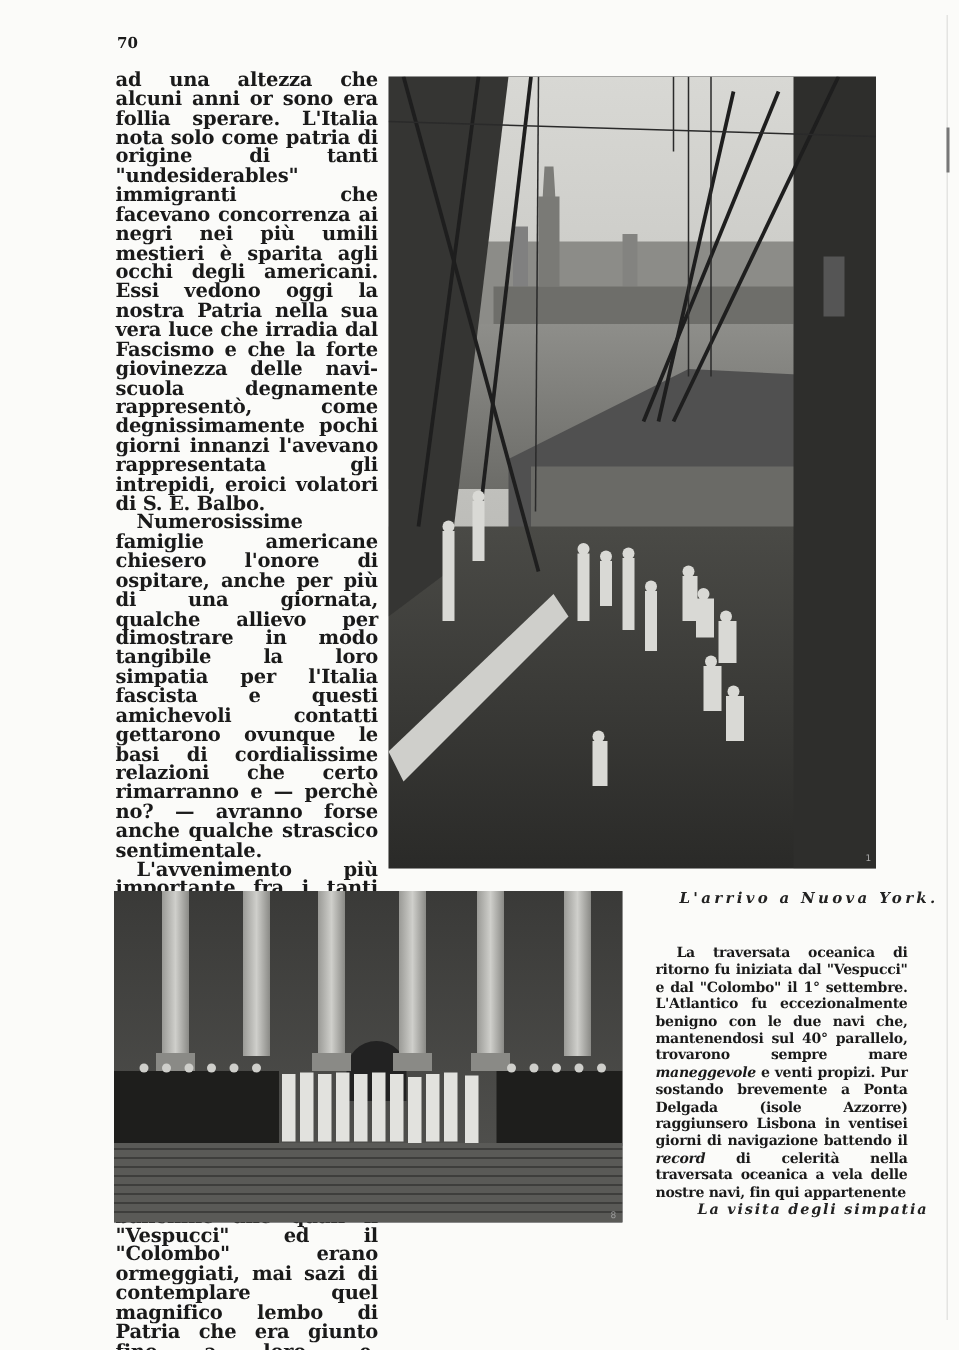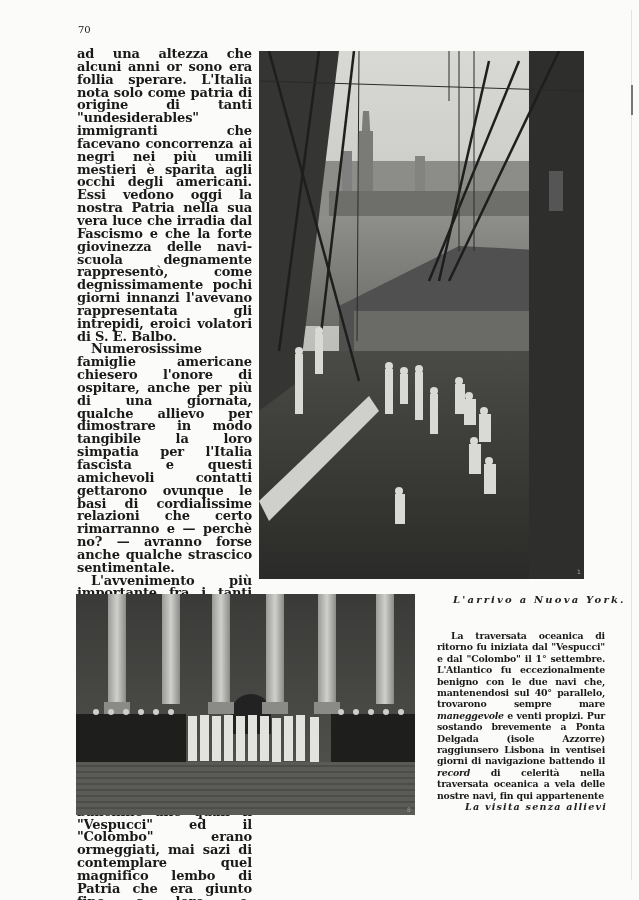--- a/index.html
+++ b/index.html
@@ -1,19 +1,19 @@
 <!DOCTYPE html>
 <html><head>
   <meta charset="utf-8">
   <style>
     * { margin: 0; padding: 0; box-sizing: border-box; }
     html, body { width: 639px; height: 900px; background: #fbfbf9; overflow: hidden; }
     body { position: relative; font-family: "DejaVu Serif", serif; color: #1a1a1a; }
 
-    .page-number { position: absolute; left: 78px; top: 24px; font-size: 10px; font-weight: normal; }
+    .page-number { position: absolute; left: 78px; top: 24px; font-size: 10px; font-weight: bold; }
 
     .col-left {
       position: absolute; left: 77px; top: 48px; width: 175px;
       font-size: 13px; line-height: 12.85px; text-align: justify; font-weight: bold;
       letter-spacing: -0.15px;
     }
     .col-left p { margin: 0; }
     .col-left p.indent { text-indent: 14px; }
 
     .photo {
@@ -214,14 +214,14 @@
     </g>
     <text x="331" y="218" font-size="6" fill="#999" font-family="DejaVu Sans, sans-serif">8</text>
   </svg>
 </div>
 
 <div class="col-right">
   <p class="indent"><span>La traversata oceanica di ritorno fu iniziata dal "Vespucci" e dal "Colombo" il 1° settembre. L'Atlantico fu eccezionalmente benigno con le due navi che, mantenendosi sul 40° parallelo, trovarono sempre mare </span><em>maneggevole</em><span> e venti propizi. Pur sostando brevemente a Ponta Delgada (isole Azzorre) raggiunsero Lisbona in ventisei giorni di navigazione battendo il </span><em>record</em><span> di celerità nella traversata oceanica a vela delle nostre navi, fin qui appartenente</span></p>
 </div>
 
 <div class="caption caption-bottom">
-  <div style="padding-left:6px;">La visita senza allievi</div>
+  <div style="padding-left:6px;">La visita degli simpatia</div>
 </div>
 
 </body></html>

